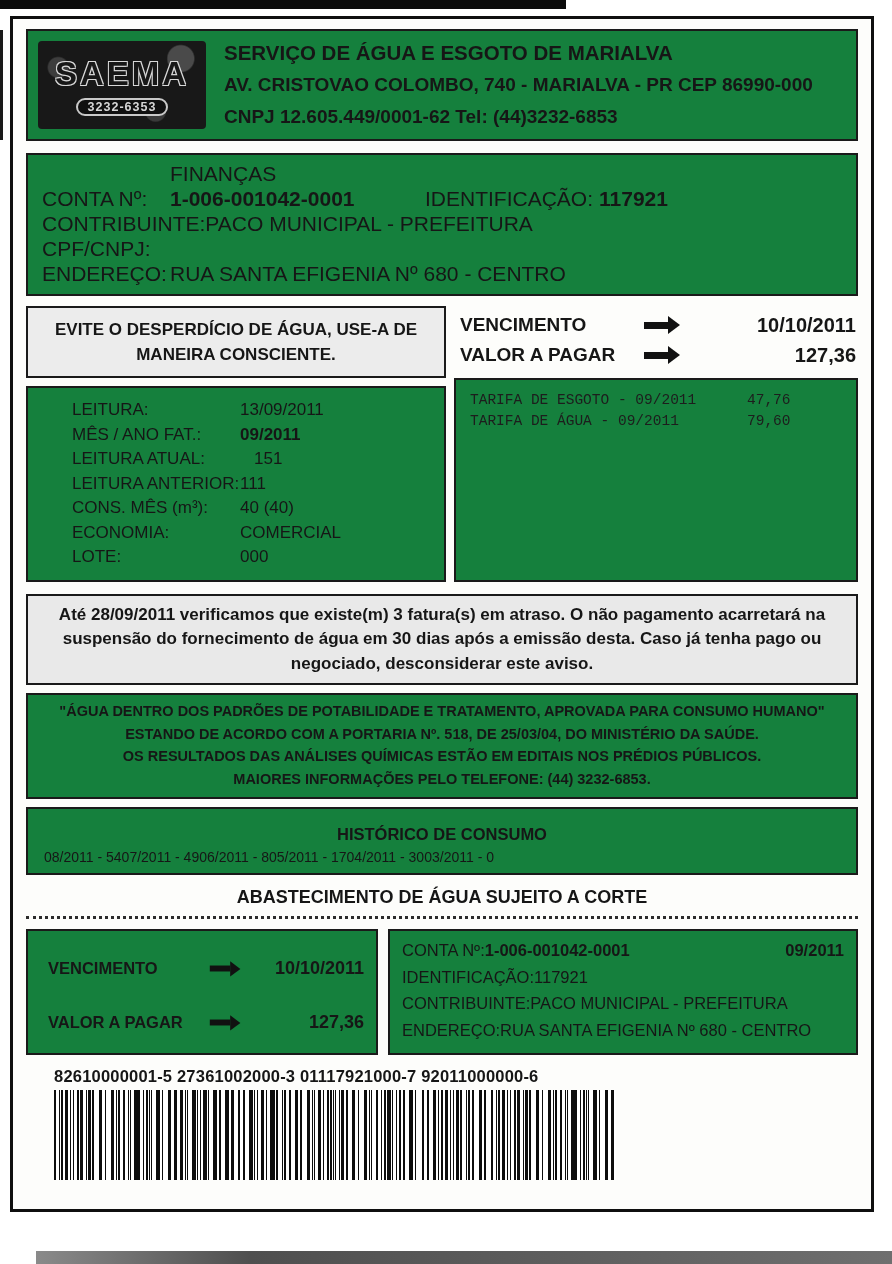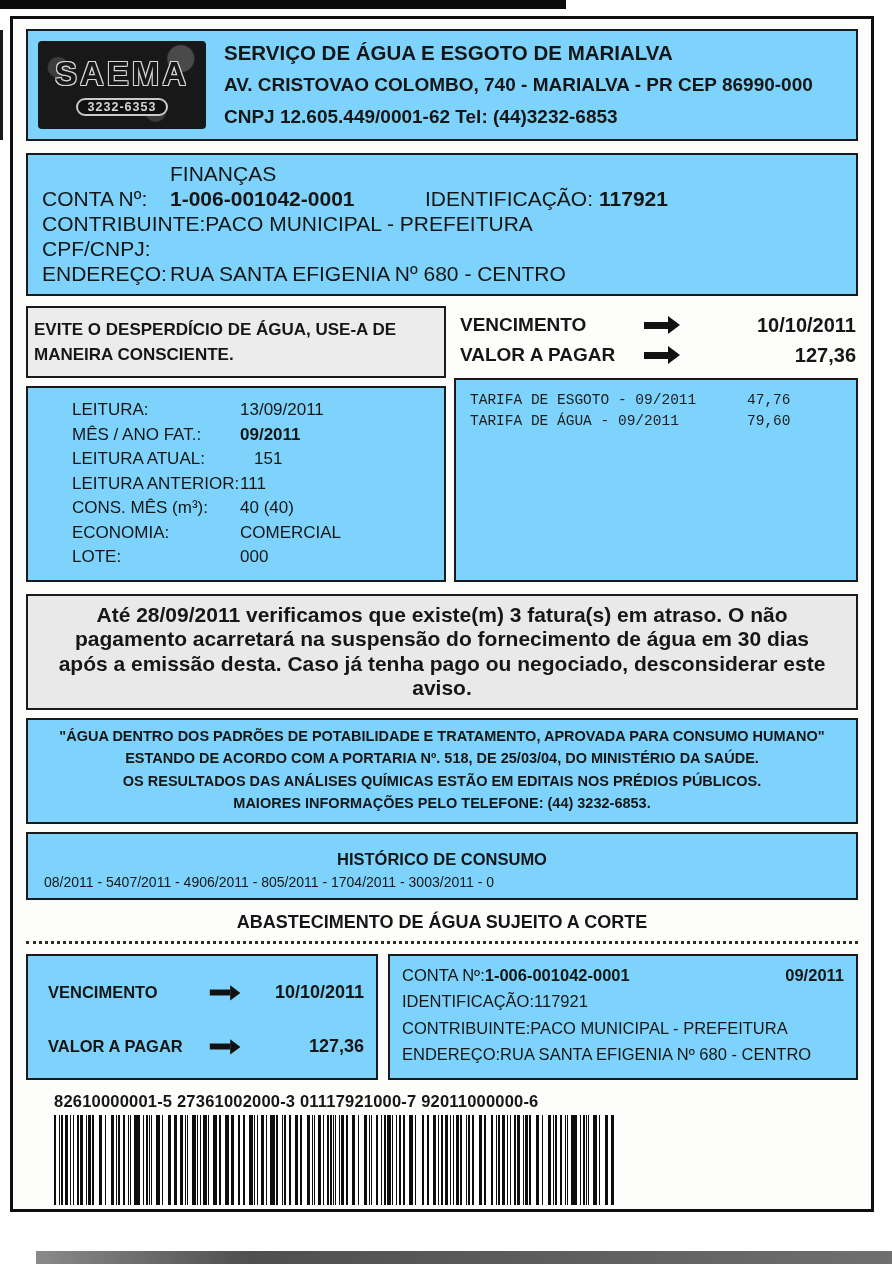--- a/index.html
+++ b/index.html
@@ -17,21 +17,21 @@
     background:linear-gradient(90deg,#8a8a8a,#4f4f4f 25%,#5d5d5d 60%,#6f6f6f); }
   .speck { position:absolute; background:#101010; border-radius:50%; }
   .speck-1 { left:237px; top:118px; width:6px; height:6px; }
   .speck-2 { left:113px; top:146px; width:4px; height:7px; }
 
   .page {
     position:absolute; left:10px; top:16px; width:864px; height:1196px;
     background:#fdfdfb; border:3px solid #0f0f0f; padding:10px 13px 0 13px;
   }
 
-  .box { border:2px solid #1a1a1a; background:#7dd3fc; }
+  .box { border:2px solid #1a1a1a; background:#15803d; }
 
   
   .header-box { height:112px; display:flex; align-items:center; gap:18px; padding:0 10px; }
   .logo {
     width:168px; height:88px; background:#181818; border-radius:4px; flex:0 0 auto;
     display:flex; flex-direction:column; align-items:center; justify-content:center;
     background-image: radial-gradient(circle at 12% 30%, #3d3d3d 0 6%, transparent 7%),
                       radial-gradient(circle at 85% 20%, #4a4a4a 0 8%, transparent 9%),
                       radial-gradient(circle at 70% 80%, #3a3a3a 0 7%, transparent 8%);
   }
@@ -51,21 +51,21 @@
   .account-box { margin-top:12px; padding:6px 10px 8px 14px; font-size:21px; line-height:25px; }
   .acct-row { display:flex; }
   .acct-label { flex:0 0 128px; }
   .indent { margin-left:128px; }
   .acct-conta-val { flex:0 0 255px; font-weight:bold; }
   .bold { font-weight:bold; }
 
   
   .mid { display:flex; gap:8px; margin-top:10px; }
   .mid-left { width:420px; }
-  .evite-box { background:#ececec; font-weight:bold; font-size:17px;
+  .evite-box { background:#ececec; text-align:center; font-weight:bold; font-size:17px;
     line-height:25px; padding:9px 6px; }
   .leitura-box { margin-top:8px; padding:10px 12px; font-size:17px; line-height:24.5px; }
   .lrow { display:flex; }
   .lrow .llabel { flex:0 0 168px;margin-left:32px; }
   .mid-right { flex:1; display:flex; flex-direction:column; }
   .pay-rows { padding:4px 2px 0 6px; }
   .pay-row { display:flex; align-items:center; height:30px; font-weight:bold; font-size:19px; }
   .pay-label { flex:0 0 172px; }
   .pay-value { flex:1; text-align:right; font-size:20px; }
   .arrow { position:relative; width:24px; height:7px; background:#111; margin:0 14px 0 12px; flex:0 0 auto; }
@@ -73,21 +73,21 @@
     border-left:12px solid #111; border-top:9px solid transparent; border-bottom:9px solid transparent; }
   .arrow.small { transform:scale(0.85); }
   .tarifa-box { margin-top:8px; flex:1; padding:10px 14px;
     font-family:"Liberation Mono","DejaVu Sans Mono",monospace; font-size:14.5px; line-height:21px; color:#1d1d1d; }
   .tarifa-row { display:flex; }
   .tarifa-desc { flex:1; }
   .tarifa-val { flex:0 0 95px; text-align:left; }
 
   
   .overdue-box { margin-top:12px; background:#e9e9e9; text-align:center; font-weight:bold;
-    font-size:21px; line-height:24.5px; padding:7px 24px; }
+    font-size:17px; line-height:24.5px; padding:7px 24px; }
   .quality-box { margin-top:8px; text-align:center; font-weight:bold; font-size:14.5px;
     line-height:22.5px; padding:5px 4px 9px; height:106px; }
   .history-box { margin-top:8px; text-align:center; padding:16px 12px 8px; }
   .history-title { font-weight:bold; font-size:16.5px; }
   .history-row { display:flex; justify-content:flex-start; font-size:14px; margin-top:5px; padding:0 4px; }
   .cut-line { text-align:center; font-weight:bold; font-size:18px; margin:12px 0 8px; }
   .tear { border-top:3px dotted #2c2c2c; height:0; }
 
   
   .stub { display:flex; gap:10px; margin-top:10px; align-items:stretch; }

